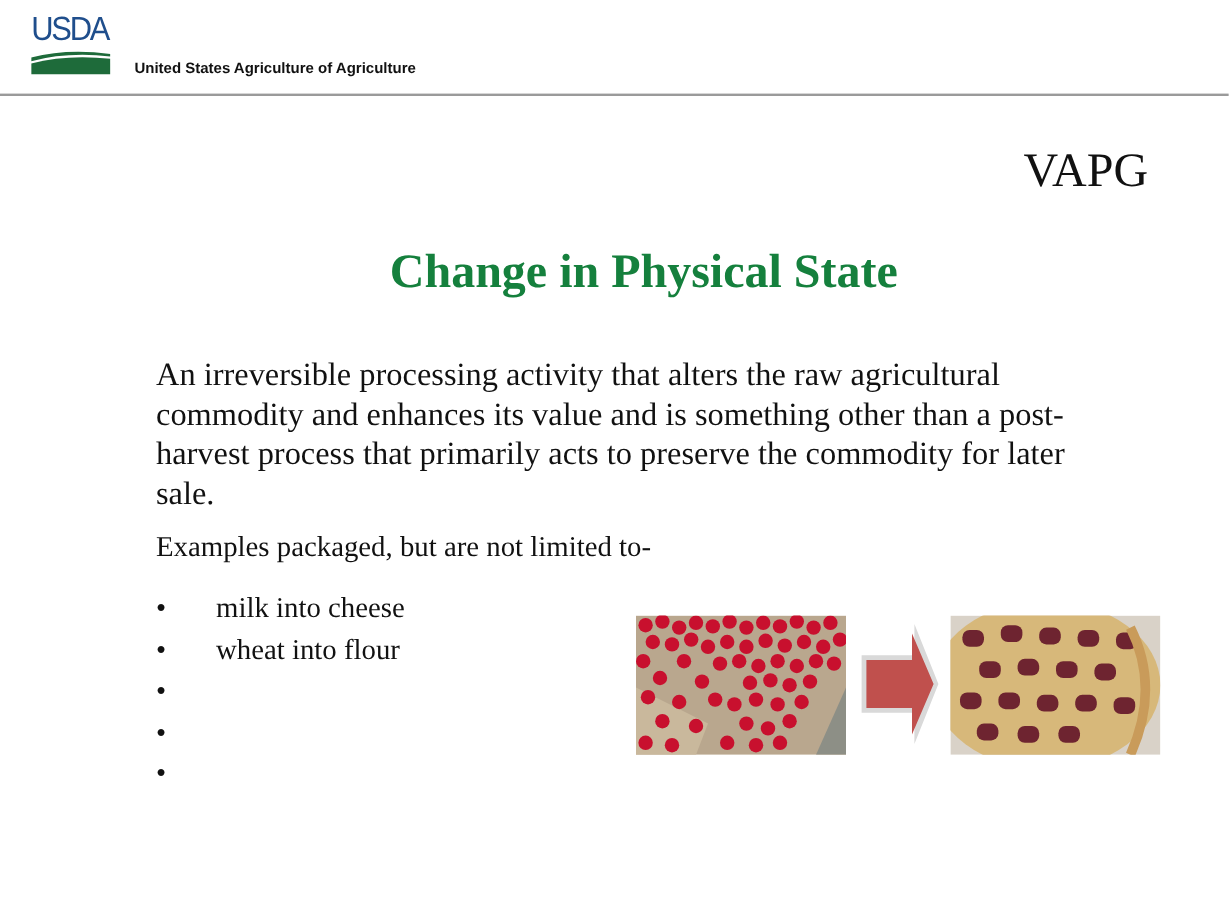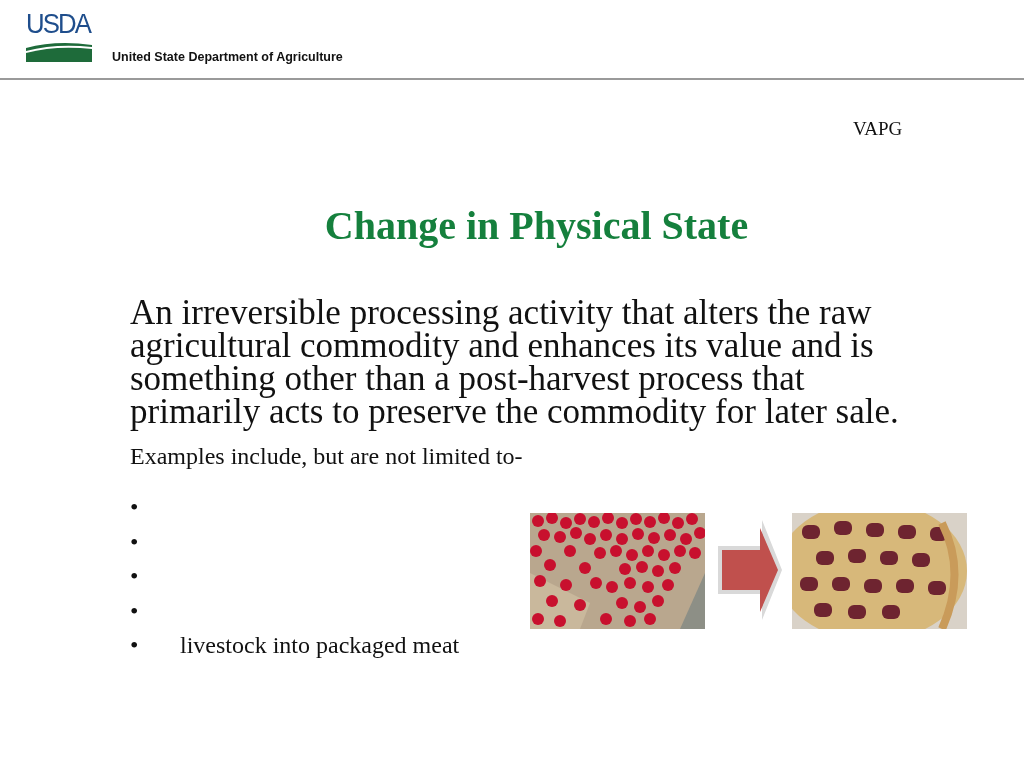--- a/index.html
+++ b/index.html
@@ -3,68 +3,69 @@
 <meta charset="utf-8">
 <style>
   html, body { margin:0; padding:0; }
   body { width:1024px; height:768px; background:#ffffff; position:relative; overflow:hidden; font-family:"Liberation Serif", "DejaVu Serif", serif; color:#111; }
   .header { position:absolute; left:0; top:0; width:1024px; height:68px; }
   .logo { position:absolute; left:26px; top:14px; width:68px; height:50px; }
   .logo-text { position:absolute; left:0; top:-6px; font-family:"Liberation Sans", sans-serif; font-weight:normal; font-size:28px; letter-spacing:-2px; color:#1f4e8c; transform:scaleX(0.92); transform-origin:left; }
   .logo-field { position:absolute; left:0; top:28px; width:66px; height:20px; }
   .agency { position:absolute; left:112px; top:50px; font-family:"Liberation Sans", sans-serif; font-weight:bold; font-size:12.5px; color:#111; }
   .rule { position:absolute; left:0; top:78px; width:1024px; height:2px; background:#9a9a9a; }
-  .tag { position:absolute; left:853px; top:118px; font-size:19px; color:#111; }
+  .tag { position:absolute; left:853px; top:118px; font-size:40px; color:#111; }
   .title { position:absolute; left:0; width:1007px; top:202px; text-align:center; font-weight:bold; font-size:40px; color:#15803d;padding-left:33px; }
-  .definition { position:absolute; left:130px; top:296px; width:800px; font-size:35px; line-height:33px; color:#111; }
+  .definition { position:absolute; left:130px; top:296px; width:800px; font-size:27px; line-height:33px; color:#111; }
   .intro { position:absolute; left:130px; top:443px; font-size:24px; color:#111; }
   .bullets { position:absolute; left:130px; top:492px; margin:0; padding:0; list-style:none; }
   .bullets li { height:34.5px; font-size:24px; line-height:30px; display:flex; }
   .bullet { width:50px; }
   .img-box { position:absolute; top:513px; height:116px; }
   .img-cherries { left:530px; width:175px; }
   .img-pie { left:792px; width:175px; }
   .arrow { position:absolute; left:714px; top:516px; width:70px; height:108px; }
 </style>
 </head>
 <body>
 
 <div class="header">
   <div class="logo">
     <div class="logo-text">USDA</div>
     <svg class="logo-field" viewBox="0 0 66 20">
       <path d="M0 6 Q30 -2 66 3 L66 5 Q30 1 0 9 Z" fill="#1e6b3a"></path>
       <path d="M0 11 Q30 3 66 7 L66 20 L0 20 Z" fill="#1e6b3a"></path>
     </svg>
   </div>
-  <div class="agency">United State Department of Agriculture</div>
+  <div class="agency">United States Agriculture of Agriculture</div>
   <div class="rule"></div>
 </div>
 
 <div class="tag">VAPG</div>
 <div class="title">Change in Physical State</div>
 <div class="definition">An irreversible processing activity that alters the raw agricultural commodity and enhances its value and is something other than a post-harvest process that primarily acts to preserve the commodity for later sale.</div>
-<div class="intro">Examples include, but are not limited to-</div>
+<div class="intro">Examples packaged, but are not limited to-</div>
 
 <ul class="bullets">
   <li>
       <span class="bullet">•</span>
+      <span>milk into cheese</span>
+    </li>
+  <li>
+      <span class="bullet">•</span>
+      <span>wheat into flour</span>
     </li>
   <li>
       <span class="bullet">•</span>
     </li>
   <li>
       <span class="bullet">•</span>
     </li>
   <li>
       <span class="bullet">•</span>
-    </li>
-  <li>
-      <span class="bullet">•</span>
-      <span>livestock into packaged meat</span>
     </li>
 </ul>
 
 <svg class="img-box img-cherries" viewBox="0 0 175 116" preserveAspectRatio="none">
   <rect width="175" height="116" fill="#b9a78e"></rect>
   <polygon points="150,116 175,60 175,116" fill="#8d8f86"></polygon>
   <polygon points="0,60 60,90 50,116 0,116" fill="#c9b89c"></polygon>
   <g fill="#c8102e">
     <circle cx="8" cy="8" r="6"></circle>
       <circle cx="22" cy="5" r="6"></circle>

